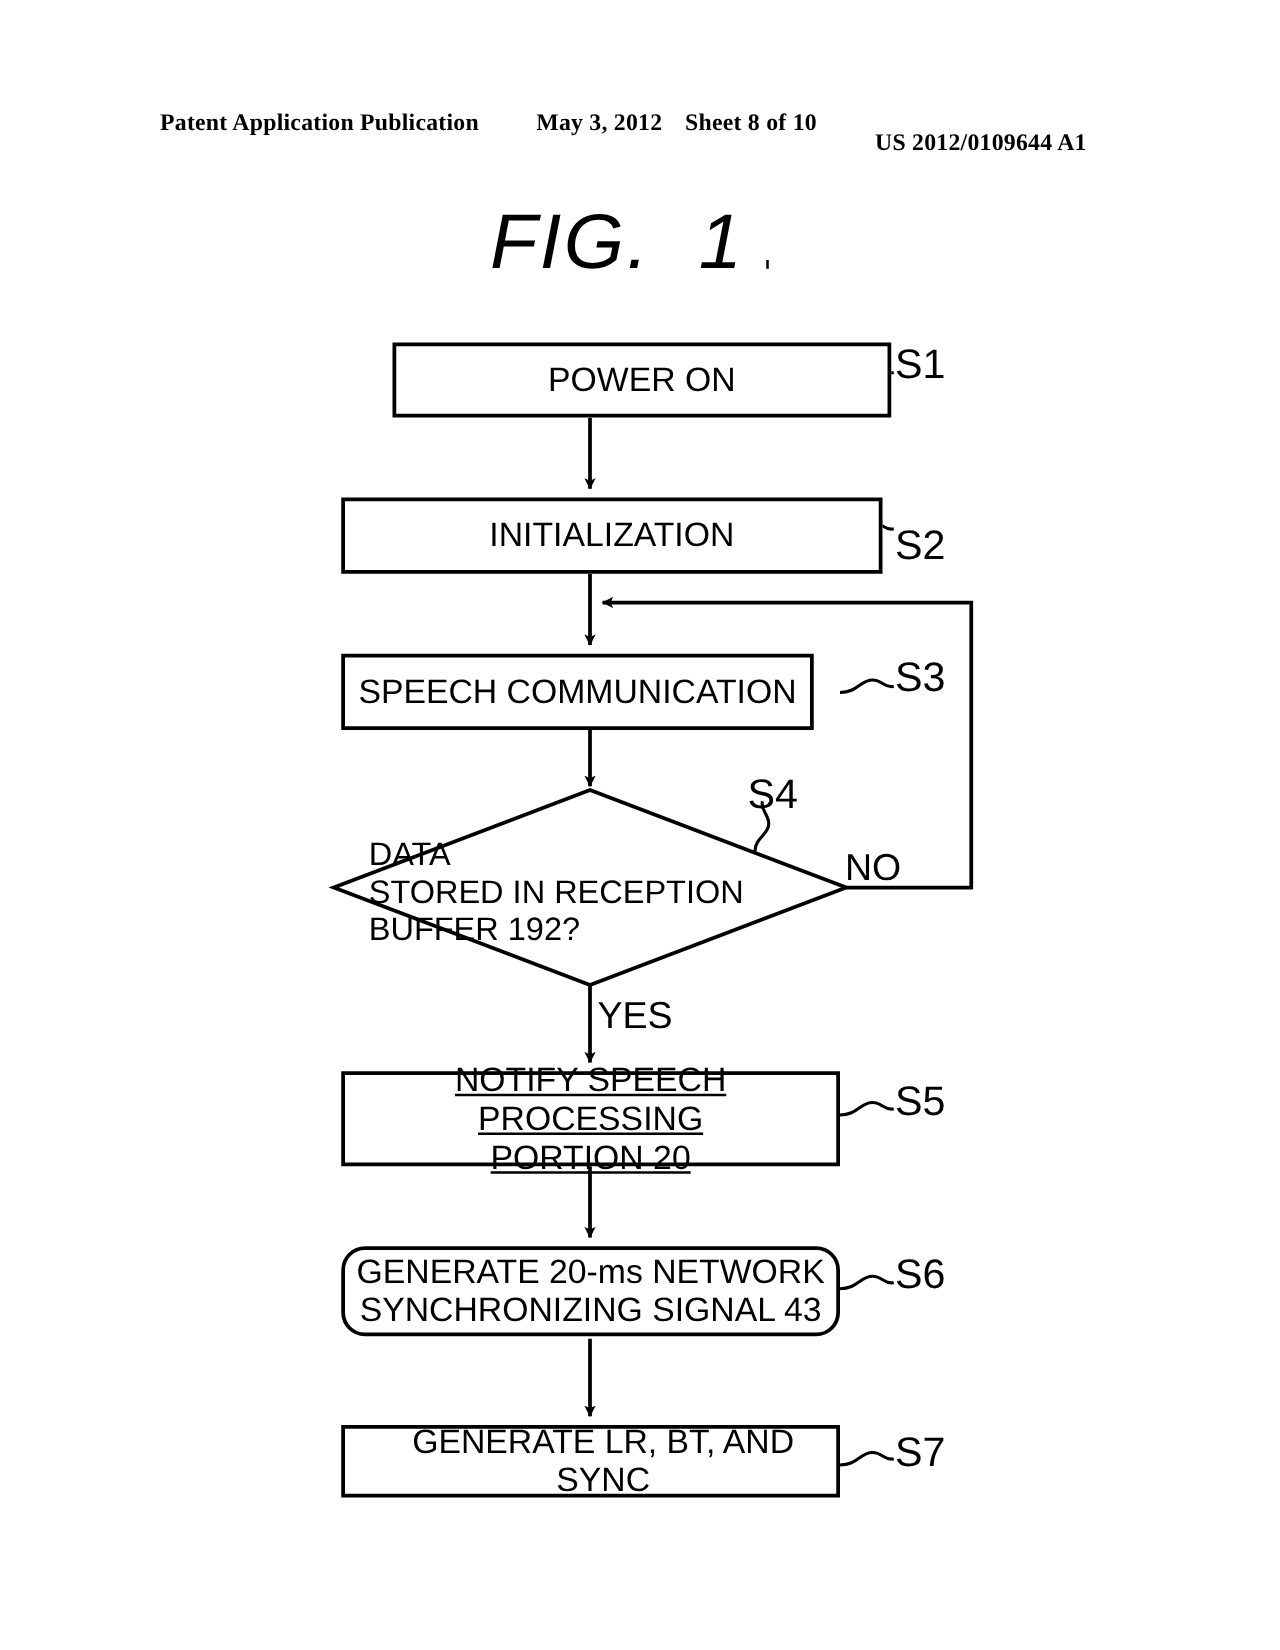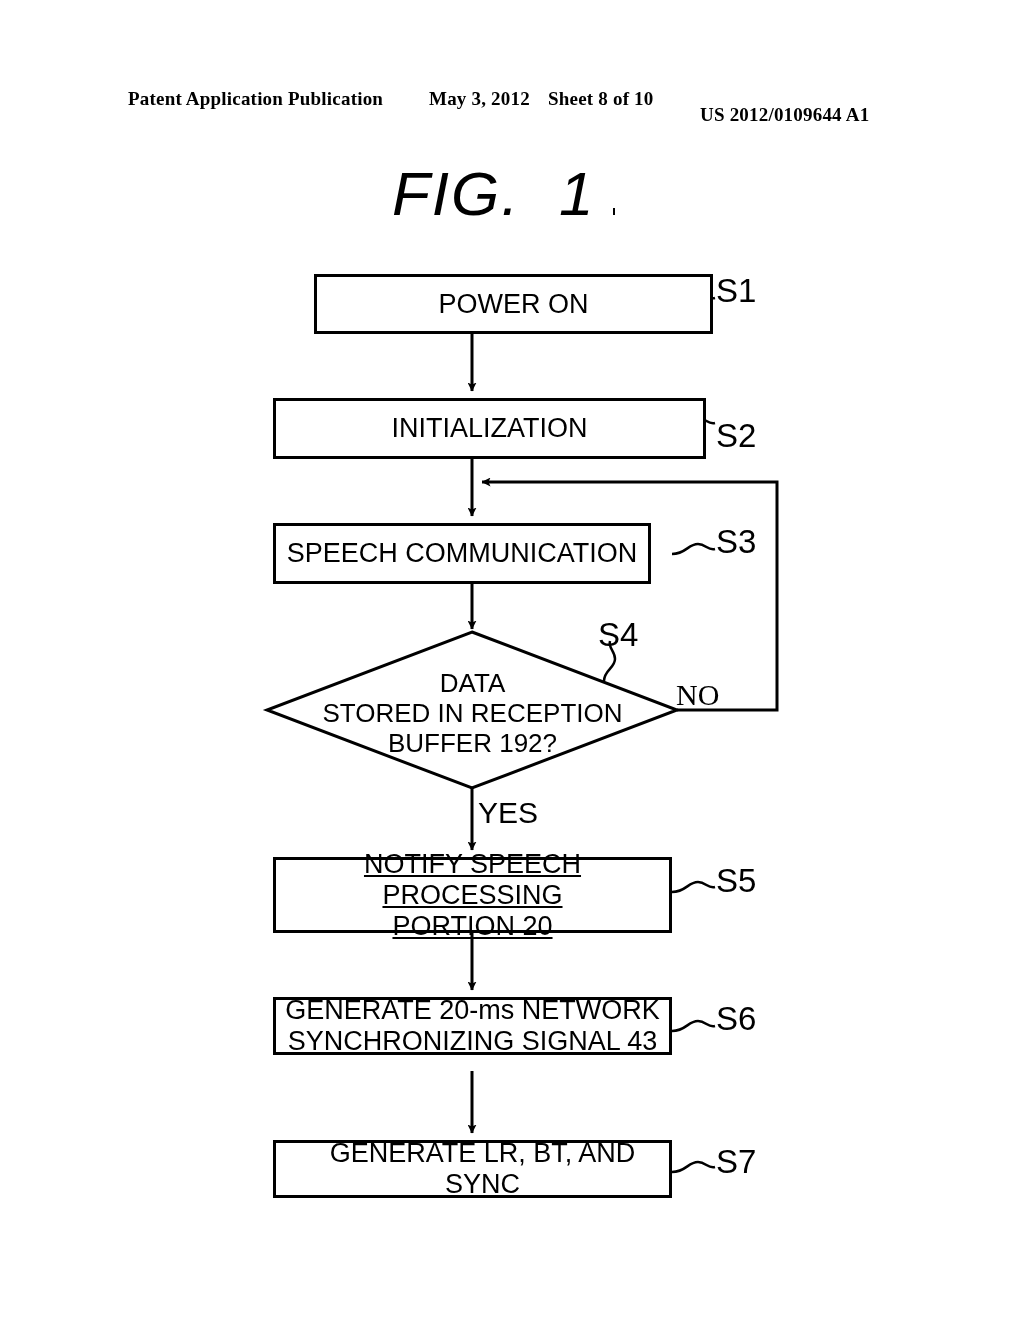--- a/index.html
+++ b/index.html
@@ -81,30 +81,29 @@
     font-size: 27px;
     line-height: 31px;
     letter-spacing: 0px;
     white-space: pre-line;
   }
 
   #box-s1 { left: 273px; top: 274px;  width: 399px; height: 60px; margin-left: 41px; }
   #box-s2 { left: 273px; top: 398px;  width: 433px; height: 61px; }
   #box-s3 { left: 273px; top: 523px;  width: 378px; height: 61px; }
   #box-s5 { left: 273px; top: 857px;  width: 399px; height: 76px; text-decoration: underline; }
-  #box-s6 { left: 273px; top: 997px;  width: 399px; height: 58px; }
+  #box-s6 { left: 273px; top: 997px;  width: 399px; height: 72px; border-radius: 19px; }
   #box-s7 { left: 273px; top: 1140px; width: 399px; height: 58px; padding-left: 20px; }
 
   
   #diamond-text {
     position: absolute;
     left: 295px;
     top: 668px;
     width: 355px;
-    text-align: center;
     font-family: "Liberation Sans", sans-serif;
     font-size: 26px;
     line-height: 30px;
     white-space: pre-line;
   }
 
   
   .step-label {
     position: absolute;
     font-family: "Liberation Sans", sans-serif;
@@ -120,21 +119,21 @@
   #label-s6 { left: 716px; top: 1000px; }
   #label-s7 { left: 716px; top: 1143px; }
 
   
   .branch-label {
     position: absolute;
     font-family: "Liberation Sans", sans-serif;
     font-size: 30px;
     white-space: nowrap;
   }
-  #label-no  { left: 676px; top: 678px; font-family: Liberation Serif, serif; }
+  #label-no  { left: 676px; top: 678px; }
   #label-yes { left: 478px; top: 796px; }
 </style>
 </head>
 <body>
 
 <div id="patent-header">
   <span class="h-left">Patent Application Publication</span>
   <span class="h-date">May 3, 2012</span>
   <span class="h-sheet">Sheet 8 of 10</span>
   <span class="h-number">US 2012/0109644 A1</span>

